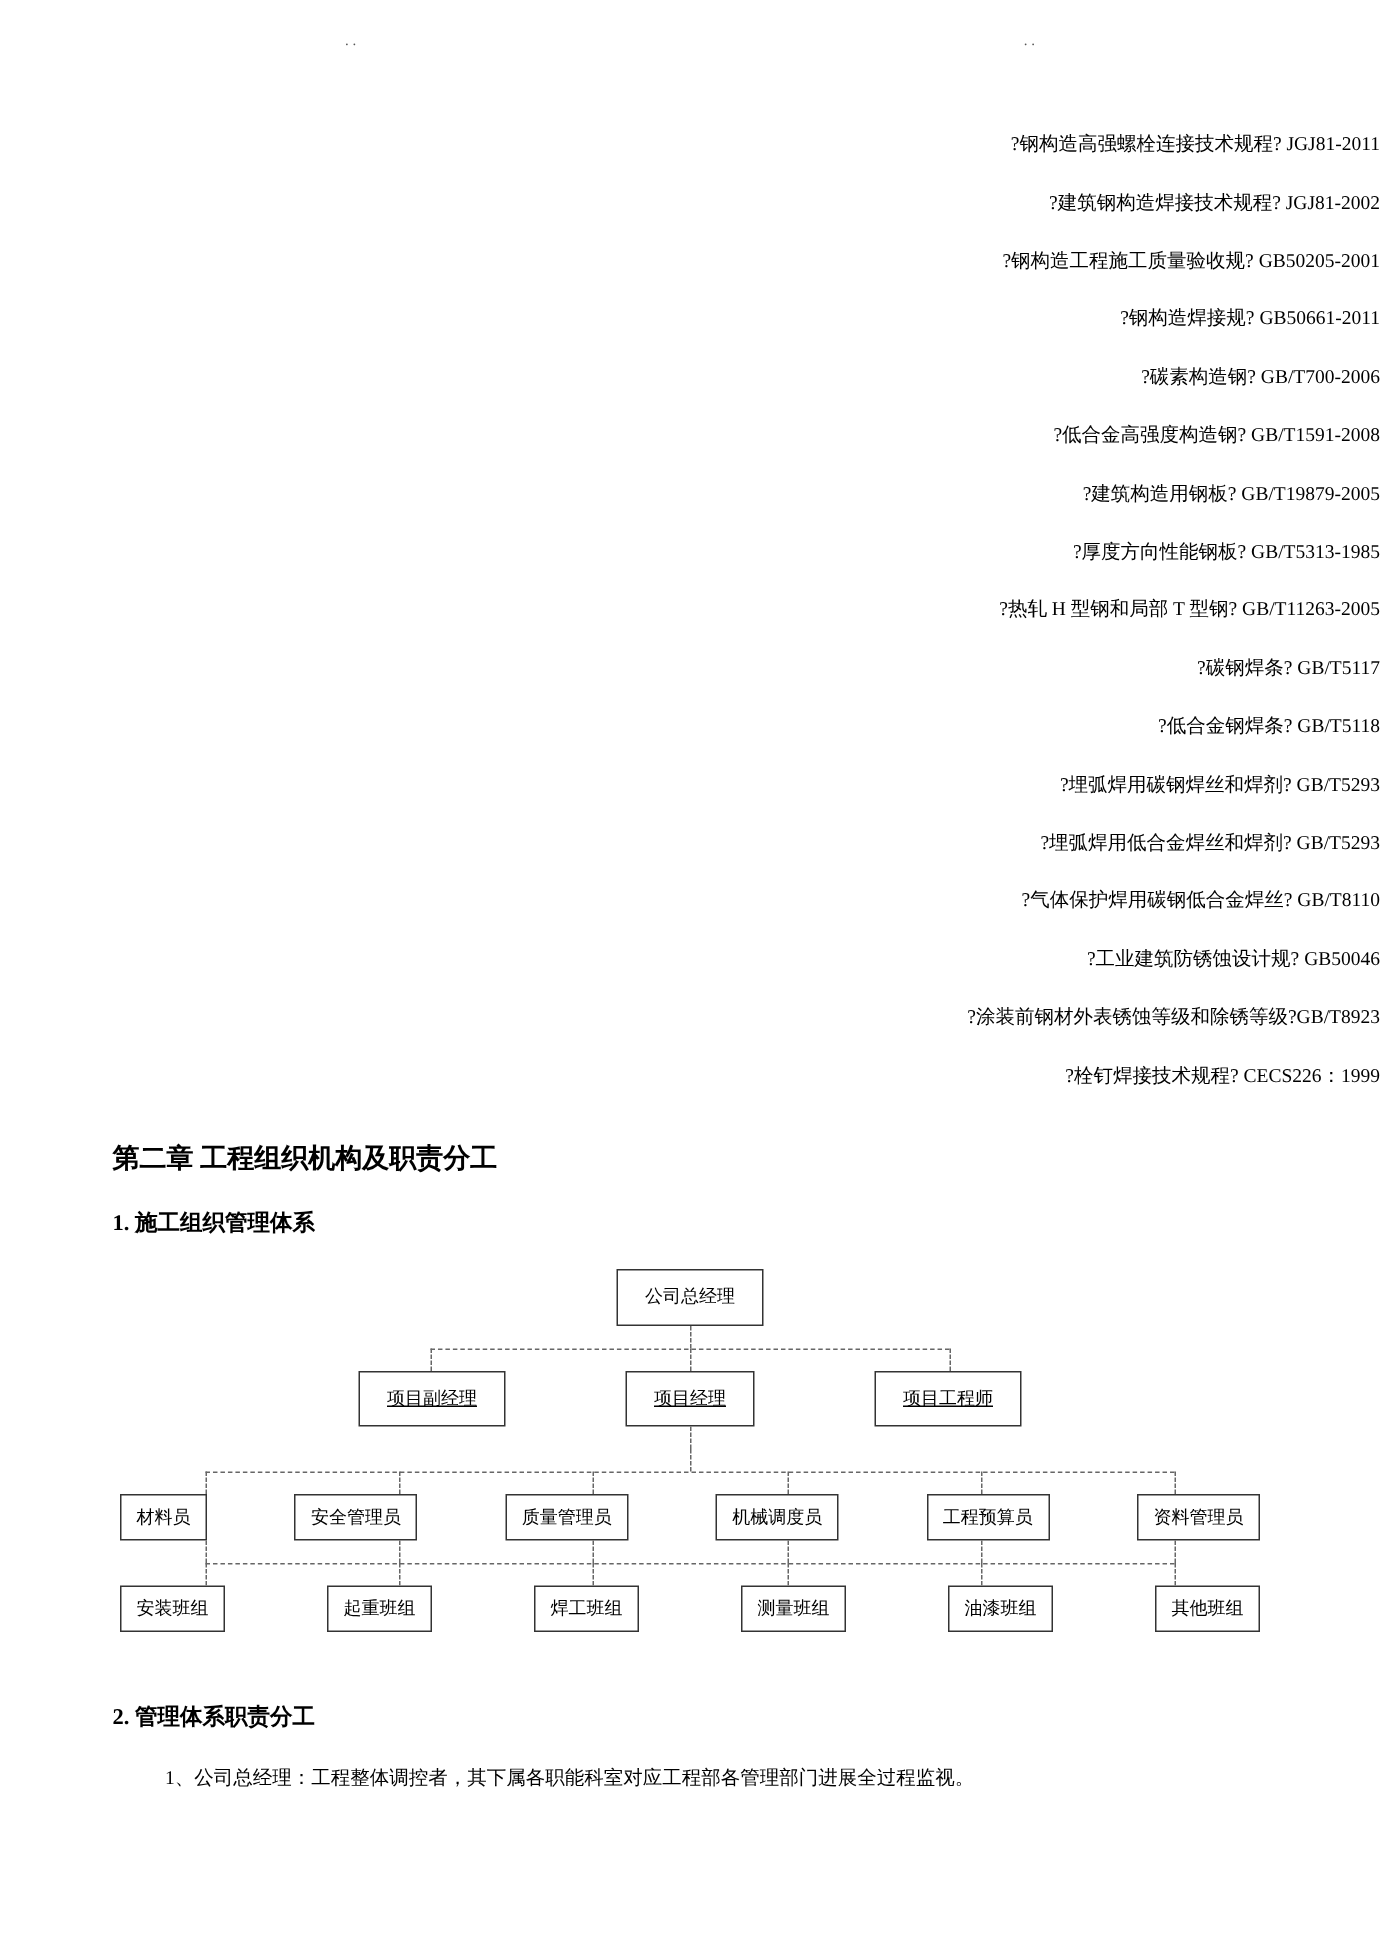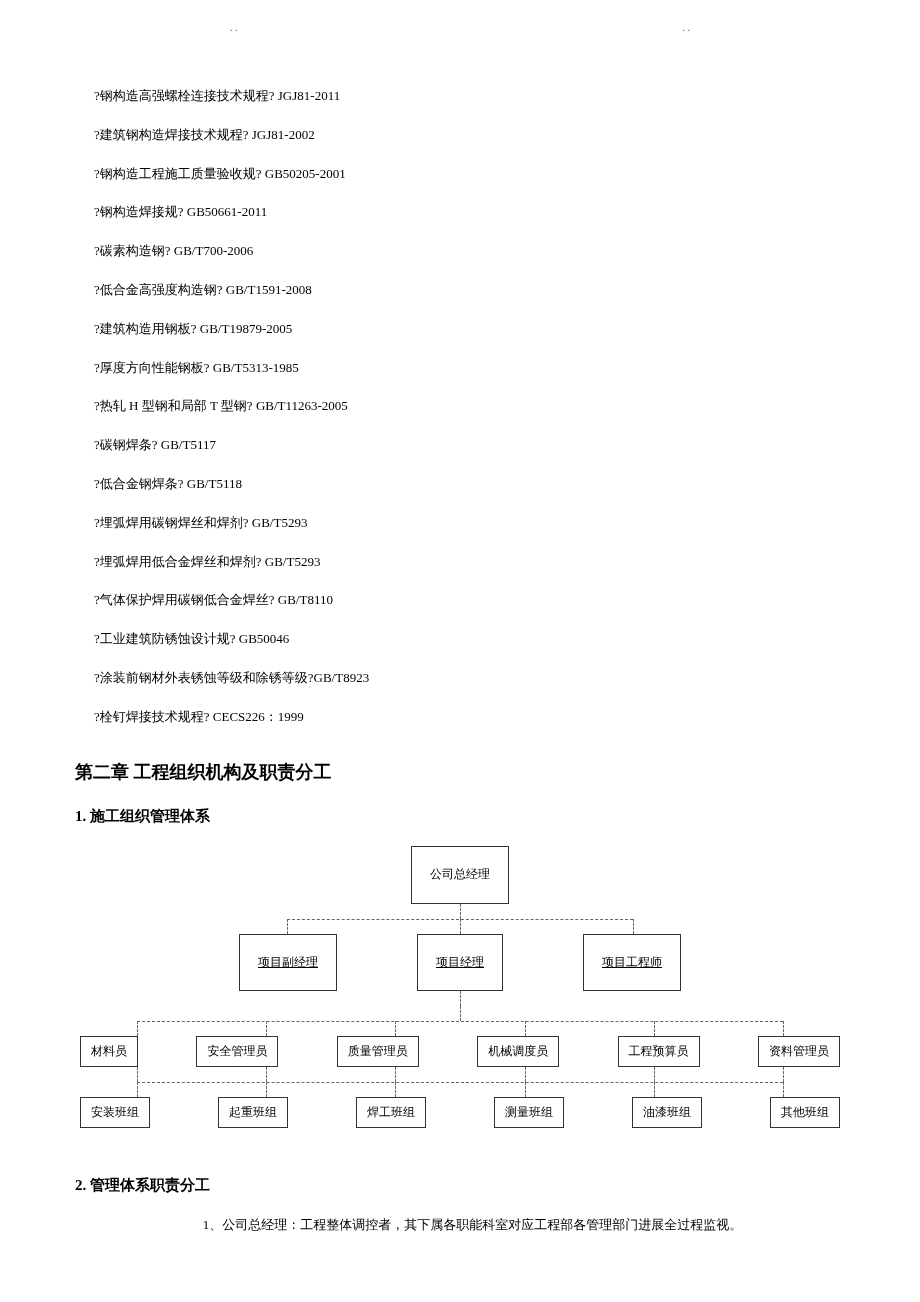--- a/index.html
+++ b/index.html
@@ -16,20 +16,21 @@
       display: flex;
       justify-content: space-between;
       padding: 0 230px 0 230px;
       font-size: 10px;
       color: #555;
       margin-bottom: 50px;
     }
     .spec-list {
       margin-left: 94px;
       margin-bottom: 30px;
+      text-align: right;
     }
     .spec-item {
       margin-bottom: 18px;
       font-size: 13px;
     }
     .heading-h1 {
       font-size: 18px;
       font-weight: bold;
       margin: 20px 0 18px 75px;
     }
@@ -43,21 +44,21 @@
       margin: 0 auto 45px;
       font-size: 12px;
     }
     .org-row {
       display: flex;
       justify-content: center;
       position: relative;
     }
     .org-box {
       border: 1px solid #333;
-      padding: 18px 18px;
+      padding: 8px 18px;
       background: #fff;
       text-align: center;
       white-space: nowrap;
     }
     .org-box.small {
       padding: 5px 10px;
       font-size: 12px;
     }
     .connector-row {
       position: relative;
@@ -82,24 +83,23 @@
     }
     .row-level4, .row-level5 {
       display: flex;
       justify-content: space-between;
       padding: 0 5px;
     }
     .row-level4 .org-box, .row-level5 .org-box {
       flex: 0 0 auto;
     }
     .body-text {
-      margin-left: 85px;
+      margin-left: 110px;
       margin-right: 60px;
       font-size: 13px;
-      text-align: center;
     }
     .body-text p {
       margin-bottom: 22px;
     }
   </style>
 </head>
 <body>
 
 <div class="header-dots">
   <span>. .</span>

